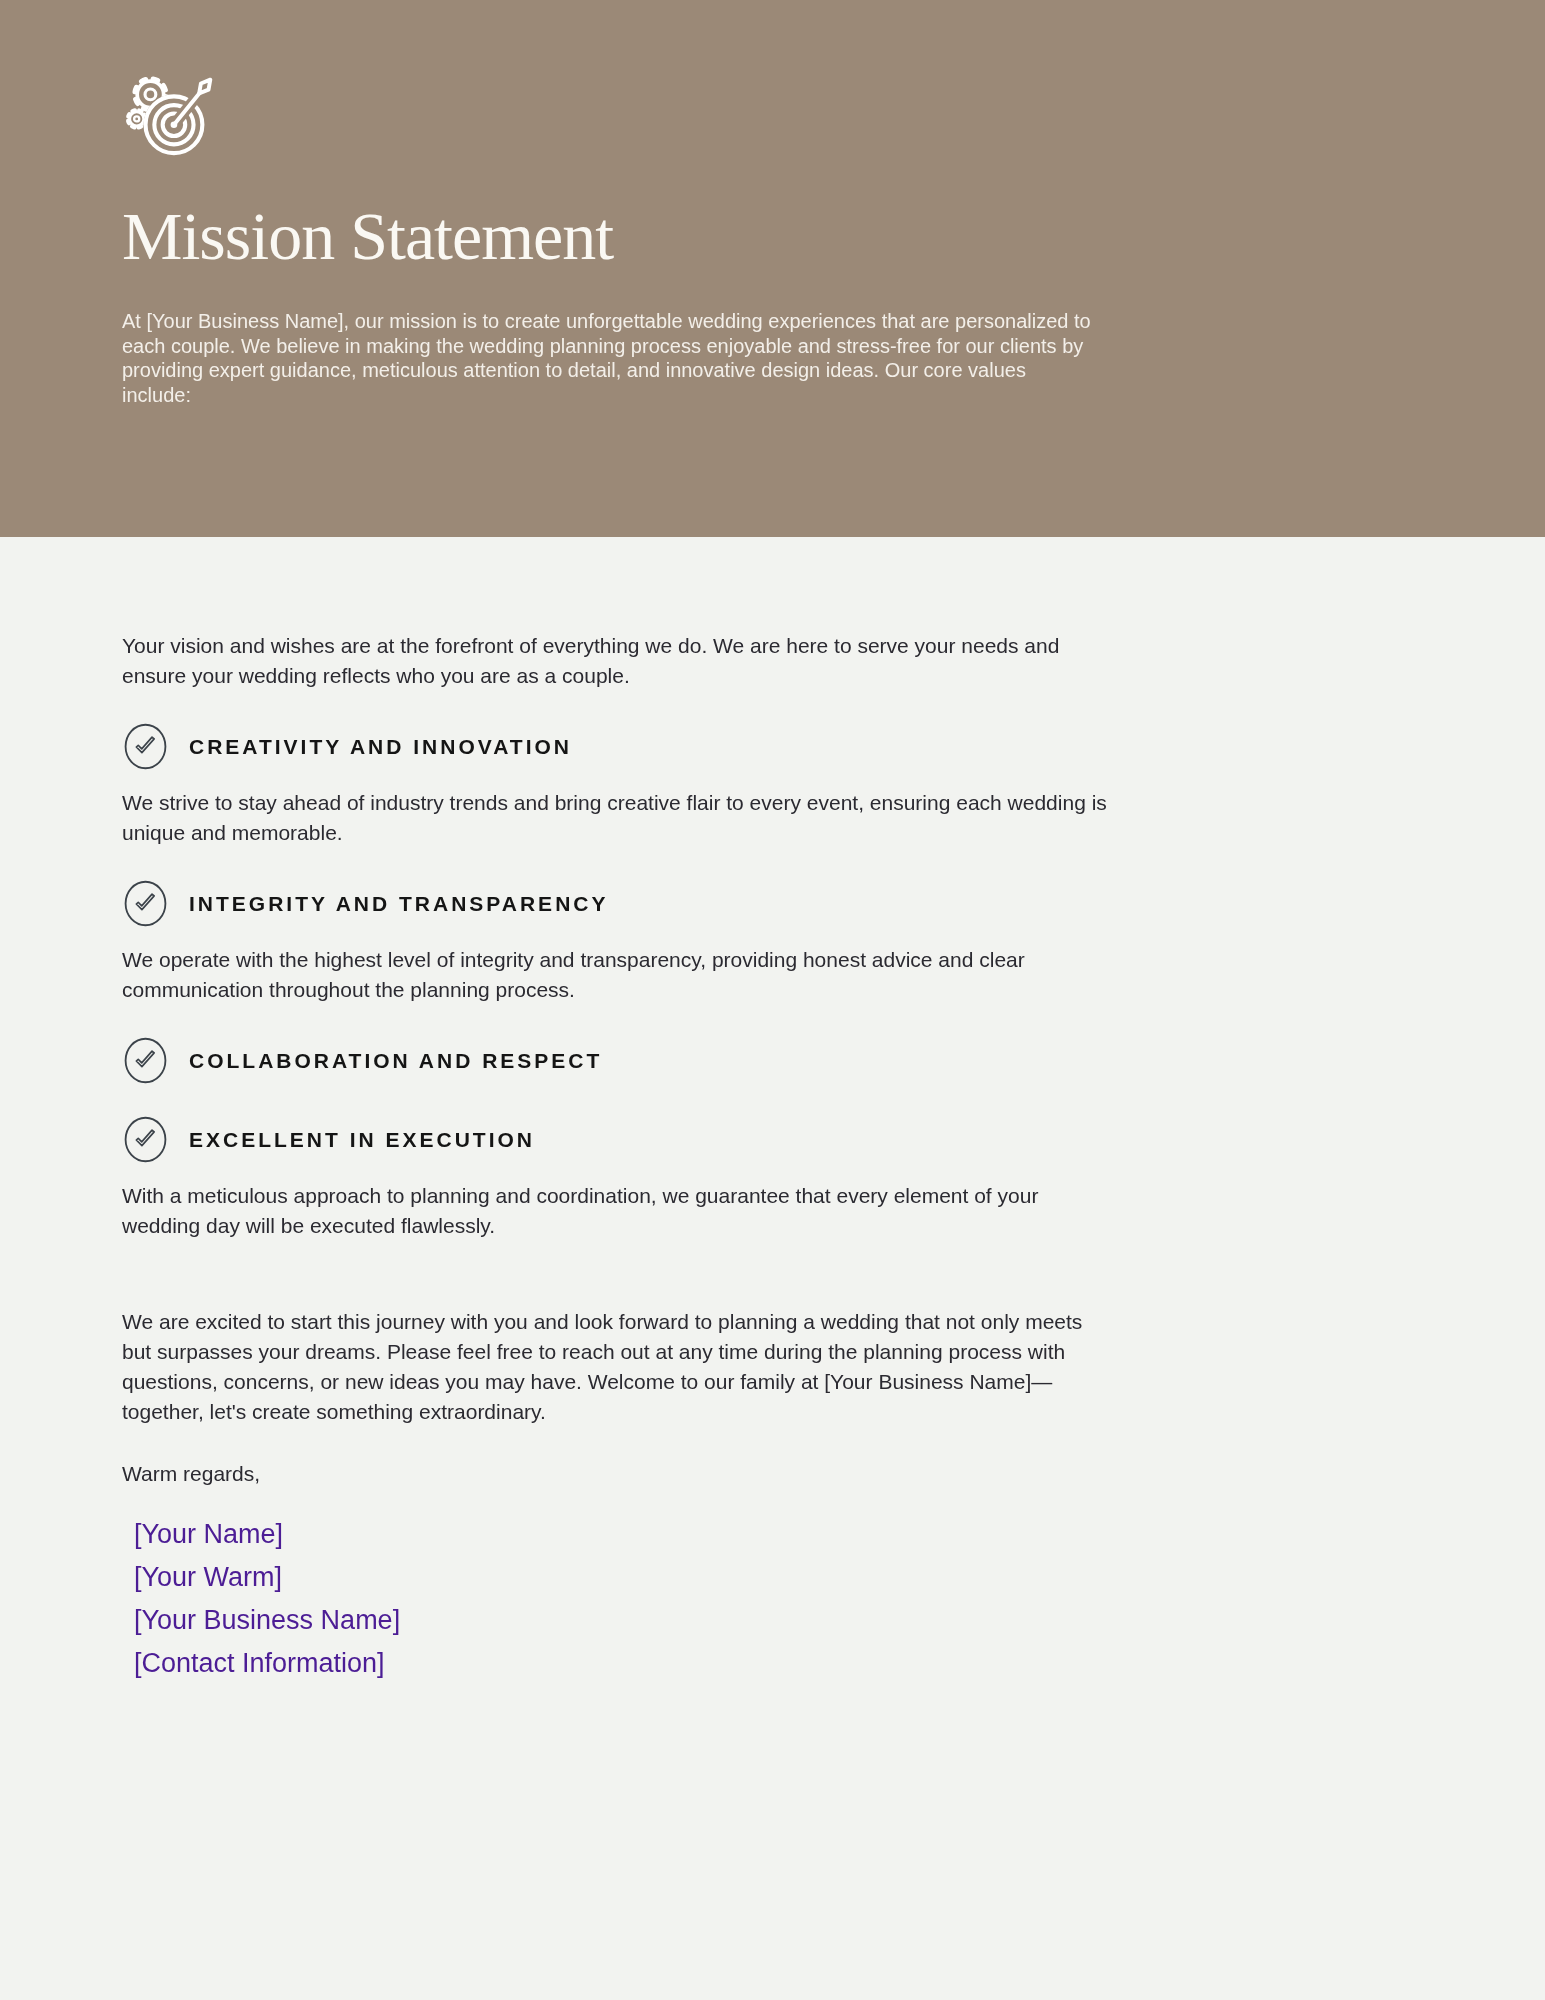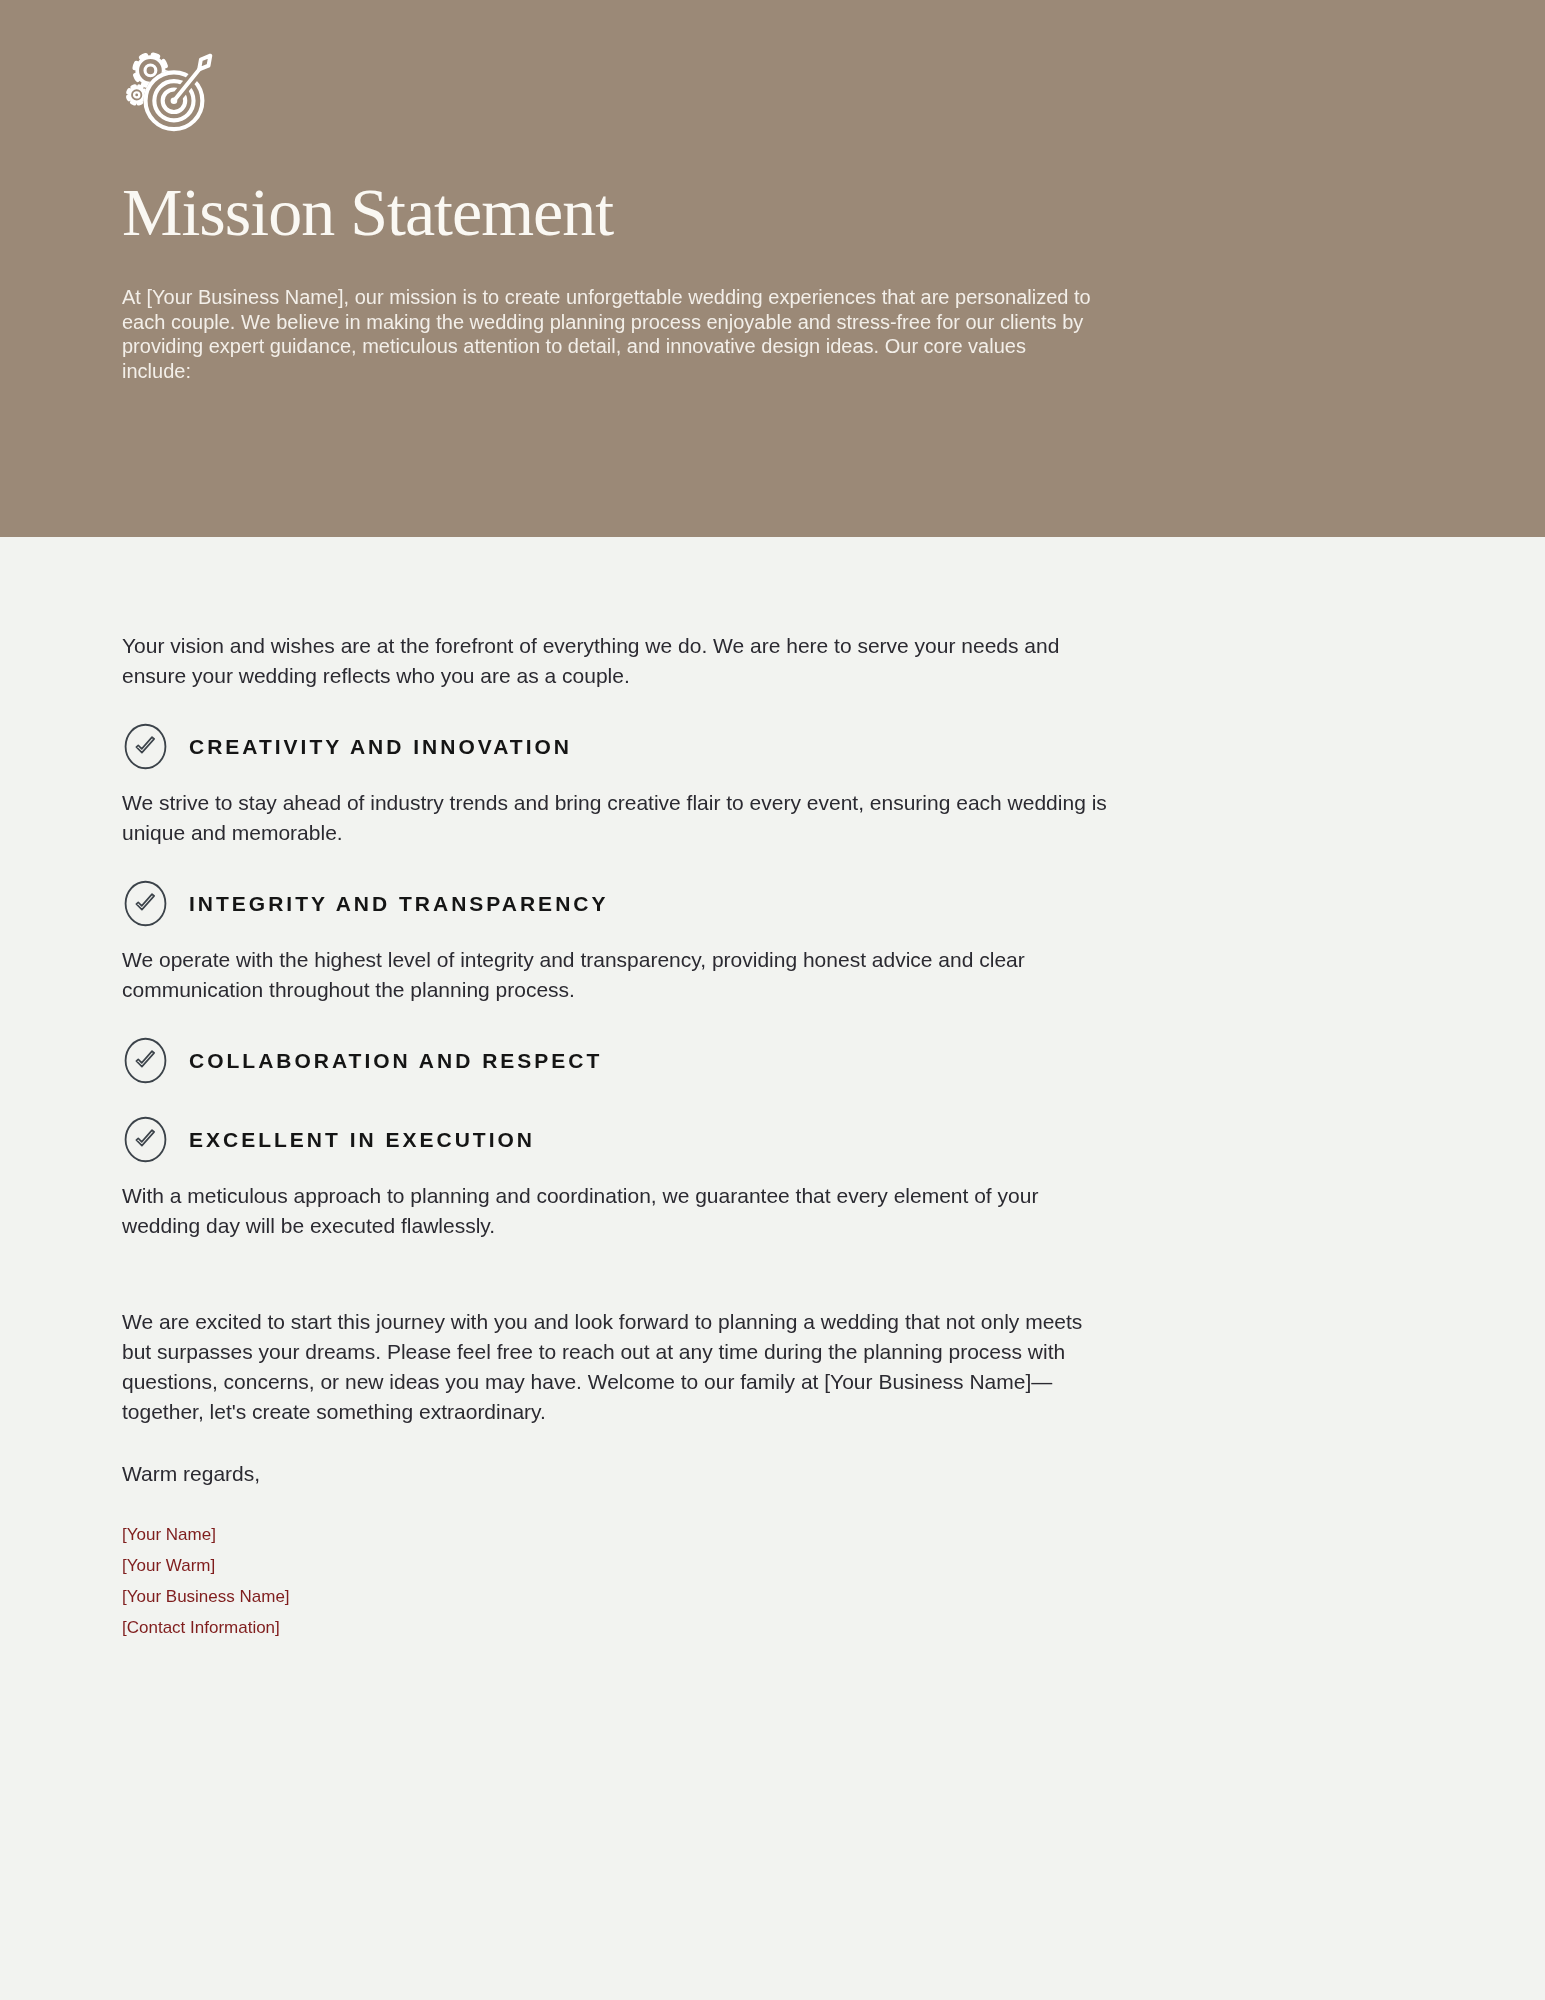--- a/index.html
+++ b/index.html
@@ -7,21 +7,21 @@
     width:1545px;height:2000px;
     background:#f2f3f0;
     font-family:"Liberation Sans",sans-serif;
     position:relative;overflow:hidden;
     margin:0 auto;
   }
   
   .hero{
     background:#9b8977;
     height:537px;box-sizing:border-box;
-    padding:40px 0 0 122px;
+    padding:64px 0 0 122px;
   }
   .hero-icon{width:98px;height:98px;display:block;}
   .hero-icon svg{width:98px;height:98px;display:block;}
   h1.title{
     margin:40px 0 0 0;
     font-family:"Liberation Serif","DejaVu Serif",serif;
     font-weight:500;
     font-size:68px;line-height:1.0;
     letter-spacing:-1px;
     color:#faf8f3;
@@ -50,21 +50,21 @@
   p.closing{
     margin:66px 0 0 0;width:992px;
     font-size:21px;line-height:30px;color:#2b2a31;
   }
   p.signoff{
     margin:32px 0 0 0;
     font-size:21px;line-height:30px;color:#2b2a31;
   }
   .signature{margin:30px 0 0 0;}
   .signature p{
-    margin:0;font-size:17px;line-height:31px;color:#7f1d1d;
+    margin:12px;font-size:27px;line-height:31px;color:#4c1d95;
   }
 </style>
 </head>
 <body>
 
 <div class="page">
 
   <header class="hero">
     <span class="hero-icon">
       <svg viewBox="0 0 100 100" aria-hidden="true">

